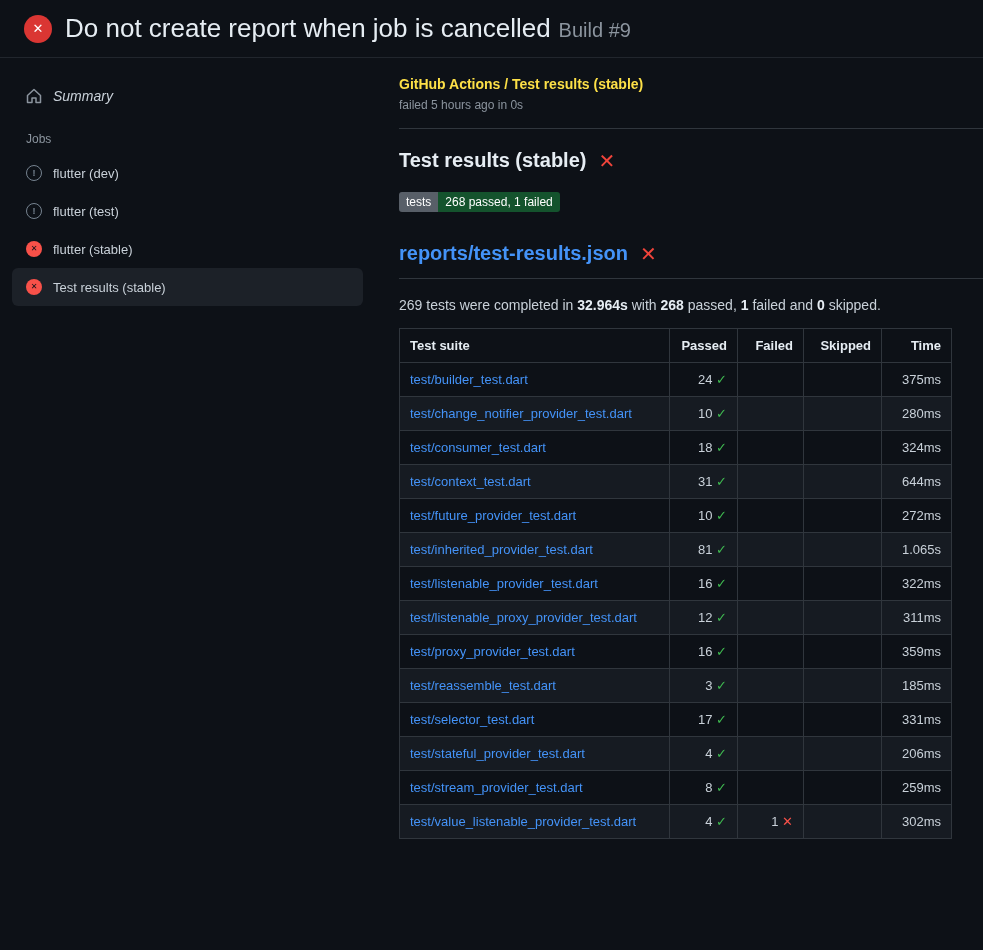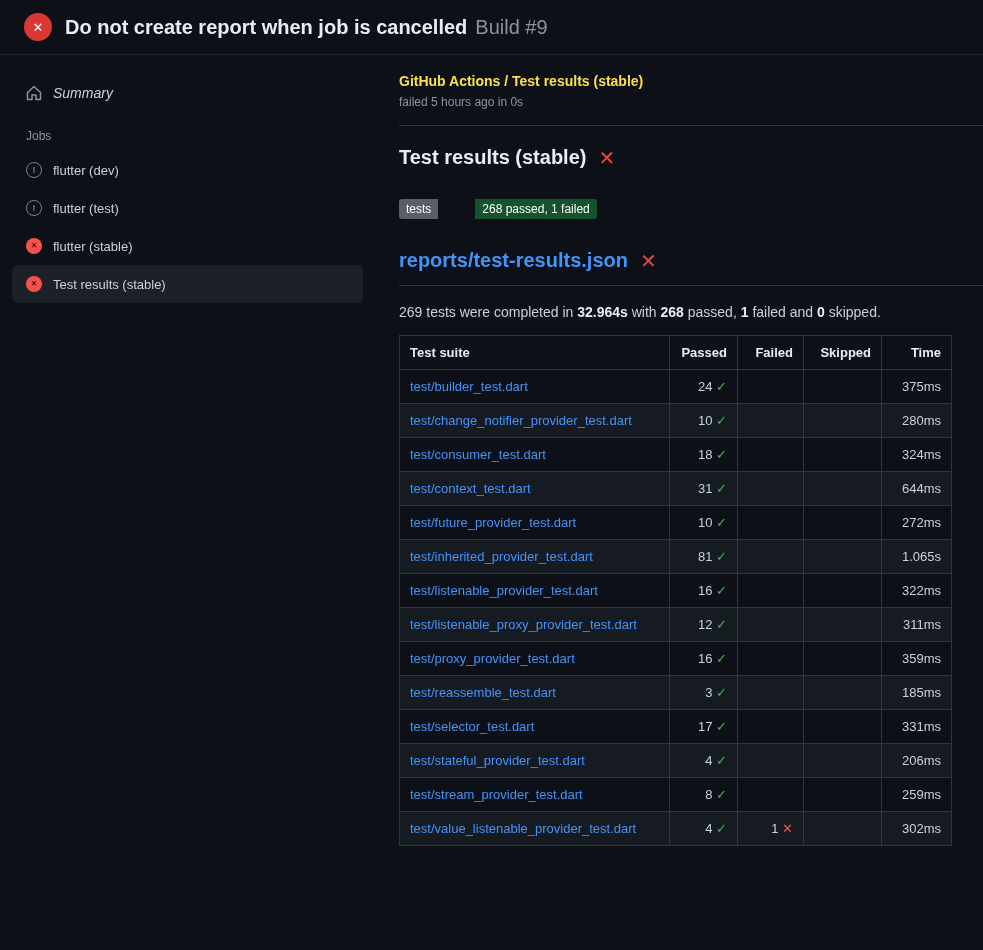--- a/index.html
+++ b/index.html
@@ -18,21 +18,21 @@
     display: flex; align-items: center; gap: 13px;
     padding: 13px 16px 13px 24px;
     border-bottom: 1px solid #21262d;
   }
   .status-circle {
     width: 28px; height: 28px; border-radius: 50%;
     background: #da3633; color: #ffffff;
     display: flex; align-items: center; justify-content: center;
     font-weight: 700; font-size: 13px; flex: none;
   }
-  .header-title { font-size: 20px; font-weight: 700; color: #e6edf3; }
+  .header-title { font-size: 26px; font-weight: 400; color: #e6edf3; }
   .header-build { font-size: 20px; font-weight: 400; color: #8b949e; margin-left: 8px; }
 
   
   .layout { display: flex; align-items: flex-start; }
 
   
   .sidebar { width: 375px; flex: none; padding: 22px 12px 0 12px; }
   .sidebar-summary {
     display: flex; align-items: center; gap: 11px;
     padding: 8px 14px; font-size: 14px; color: #c9d1d9;
@@ -64,21 +64,21 @@
   .breadcrumb { font-size: 14px; font-weight: 700; color: #fde047; }
   .run-meta { font-size: 12px; color: #8b949e; margin-top: 6px; }
   .divider { border-bottom: 1px solid #30363d; margin: 16px -30px 0 0; }
 
   .section-title {
     display: flex; align-items: center; gap: 12px;
     margin: 20px 0 0 0; font-size: 20px; font-weight: 700; color: #e6edf3;
   }
   .big-x { color: #f0443b; font-size: 20px; font-weight: 700; line-height: 1; }
 
-  .badge { display: inline-flex; margin-top: 30px; font-size: 12px; line-height: 1; gap: 37px; }
+  .badge { display: inline-flex; margin-top: 20px; font-size: 12px; line-height: 1; }
   .badge-label { background: #585f68; color: #ffffff; padding: 4px 7px; border-radius: 3px 0 0 3px; }
   .badge-value { background: #14532d; color: #ffffff; padding: 4px 7px; border-radius: 0 3px 3px 0; }
 
   .report-header {
     display: flex; align-items: center; gap: 12px;
     margin: 30px -30px 0 0; padding-bottom: 13px;
     border-bottom: 1px solid #30363d;
   }
   .report-link {
     font-size: 20px; font-weight: 700; color: #4493f8;

